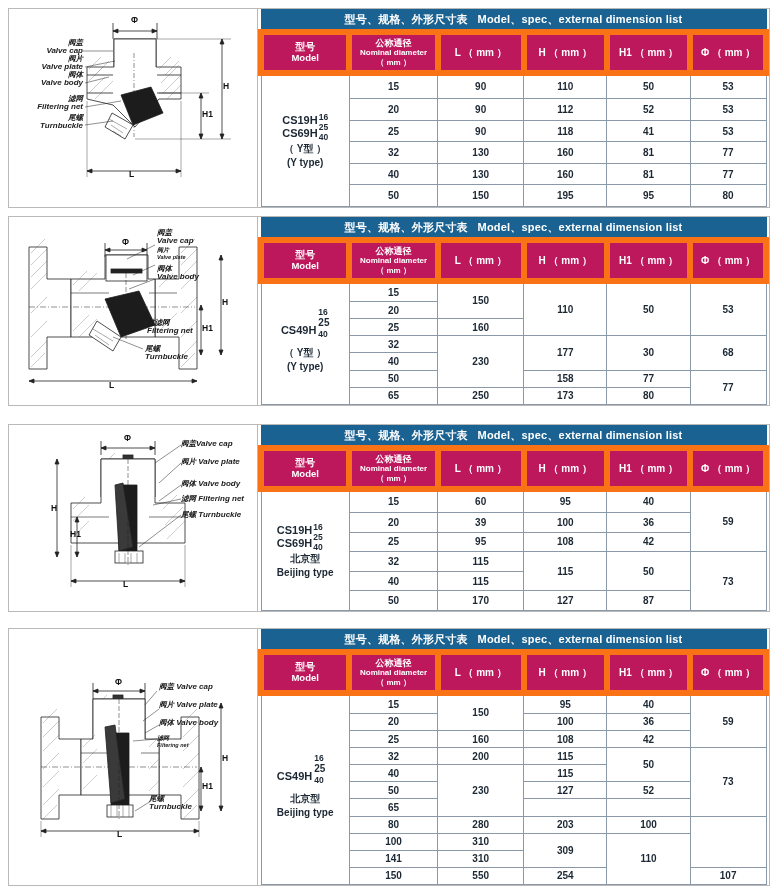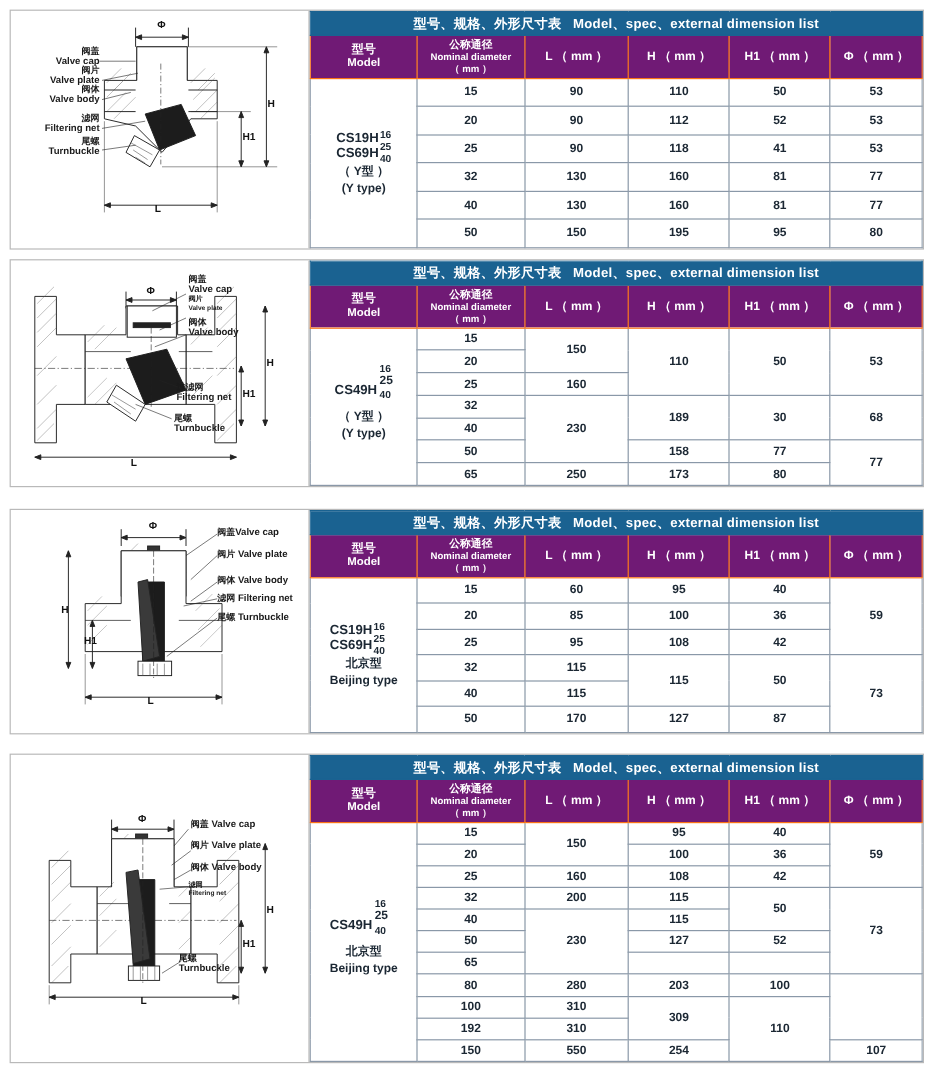--- a/index.html
+++ b/index.html
@@ -70,34 +70,34 @@
     background: #1a6291;
     color: #ffffff;
     font-size: 11px;
     font-weight: bold;
     letter-spacing: .2px;
     height: 19px;
     border: 1px solid #1a6291;
     padding: 0 4px;
   }
   table.dim thead td.hd {
-    background: #701a75;
+    background: #be185d;
     color: #ffffff;
     font-size: 10px;
     line-height: 1.15;
     font-weight: bold;
-    border: 1px solid #f97316;
+    border: 6px solid #f97316;
     padding: 3px 1px;
     margin-left: 32px;
   }
   table.dim thead td.hd .cn {
     display: block;
     font-size: 10px;
   }
-  table.dim thead td.hd .cn.sm { font-size: 9px; font-family: Liberation Mono, monospace; }
+  table.dim thead td.hd .cn.sm { font-size: 9px; }
   table.dim thead td.hd .en {
     display: block;
     font-size: 9.5px;
   }
   table.dim thead td.hd .en.sm2 { font-size: 8px; }
 
   td.shade { background: #ccdcec; }
   td.model {
     font-size: 11px;
     line-height: 1.22;
@@ -139,20 +139,21 @@
     position: absolute;
     inset: 0;
   }
   .lbl {
     position: absolute;
     font-size: 8px;
     line-height: 1.12;
     color: #1a1a1a;
     white-space: nowrap;
     font-weight: bold;
+    font-style: italic;
   }
   .lbl .cn { display: block; font-size: 7.5px; }
   .lbl .en { display: block; }
   .lbl.inline .cn { display: inline; }
   .lbl.inline .en { display: inline; }
   .lbl.r { text-align: right; }
   .dimtxt {
     position: absolute;
     font-size: 8.5px;
     font-weight: bold;
@@ -501,21 +502,21 @@
           <tr>
             <td class="shade">20</td>
           </tr>
           <tr>
             <td>25</td>
             <td>160</td>
           </tr>
           <tr>
             <td class="shade">32</td>
             <td rowspan="3">230</td>
-            <td rowspan="2">189</td>
+            <td rowspan="2">177</td>
             <td rowspan="2">30</td>
             <td rowspan="2">68</td>
           </tr>
           <tr>
             <td>40</td>
           </tr>
           <tr>
             <td class="shade">50</td>
             <td class="shade">158</td>
             <td class="shade">77</td>
@@ -662,21 +663,21 @@
               </span>
             </td>
             <td>15</td>
             <td>60</td>
             <td>95</td>
             <td>40</td>
             <td rowspan="3">59</td>
           </tr>
           <tr>
             <td class="shade">20</td>
-            <td class="shade">85</td>
+            <td class="shade">39</td>
             <td class="shade">100</td>
             <td class="shade">36</td>
           </tr>
           <tr>
             <td>25</td>
             <td>95</td>
             <td>108</td>
             <td>42</td>
           </tr>
           <tr>
@@ -889,21 +890,21 @@
             <td class="shade">100</td>
             <td rowspan="3"></td>
           </tr>
           <tr>
             <td>100</td>
             <td>310</td>
             <td rowspan="2">309</td>
             <td rowspan="3">110</td>
           </tr>
           <tr>
-            <td class="shade">192</td>
+            <td class="shade">141</td>
             <td class="shade">310</td>
           </tr>
           <tr>
             <td>150</td>
             <td>550</td>
             <td>254</td>
             <td>107</td>
           </tr>
         </tbody>
       </table>

